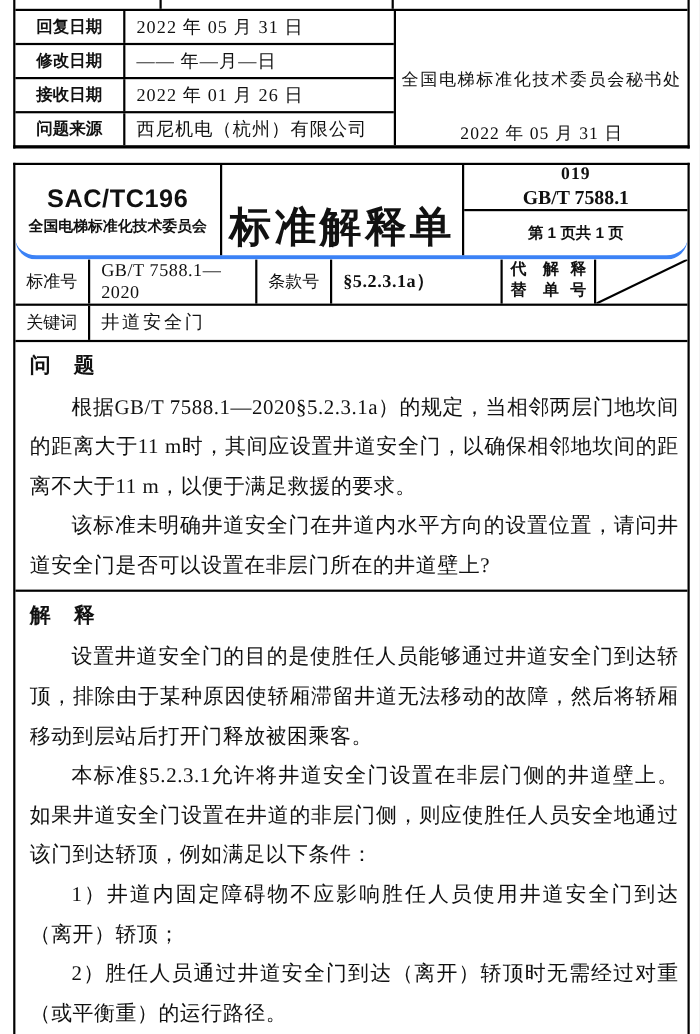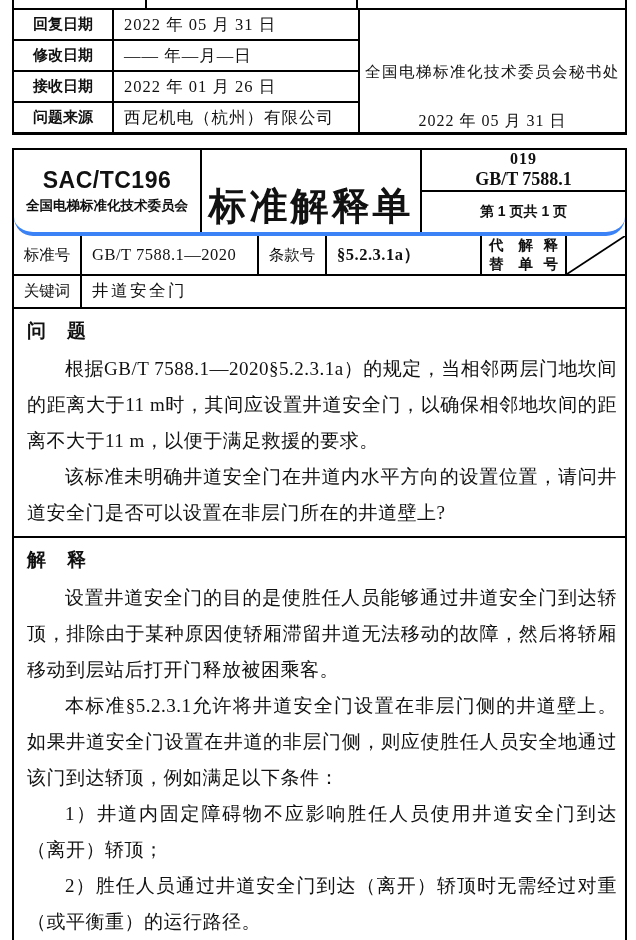--- a/index.html
+++ b/index.html
@@ -83,21 +83,21 @@
   .m-label {
     border-right: 2px solid #000;
     display: flex; align-items: center; justify-content: center;
     font-family: "Liberation Sans", sans-serif; font-weight: 400; font-size: 15.5px;
   }
   .w68 { width: 68px; }
   .m-value {
     border-right: 2px solid #000; display: flex; align-items: center;
     padding-left: 10px; font-size: 16.5px; letter-spacing: 0.5px;
   }
-  .w177 { width: 177px; }
+  .w177 { width: 152px; }
   .w155 { width: 155px; font-weight: bold; }
   .replace-cell {
     width: 85px; border-right: 2px solid #000;
     display: flex; flex-direction: row; justify-content: center;
     padding: 0 7px;
     font-family: "Liberation Sans", sans-serif; font-weight: 700; font-size: 14.5px;
     line-height: 19px;
   }
   .replace-cell div { text-align: justify; text-align-last: justify; }
   .m-diag { flex: 1; position: relative; }

